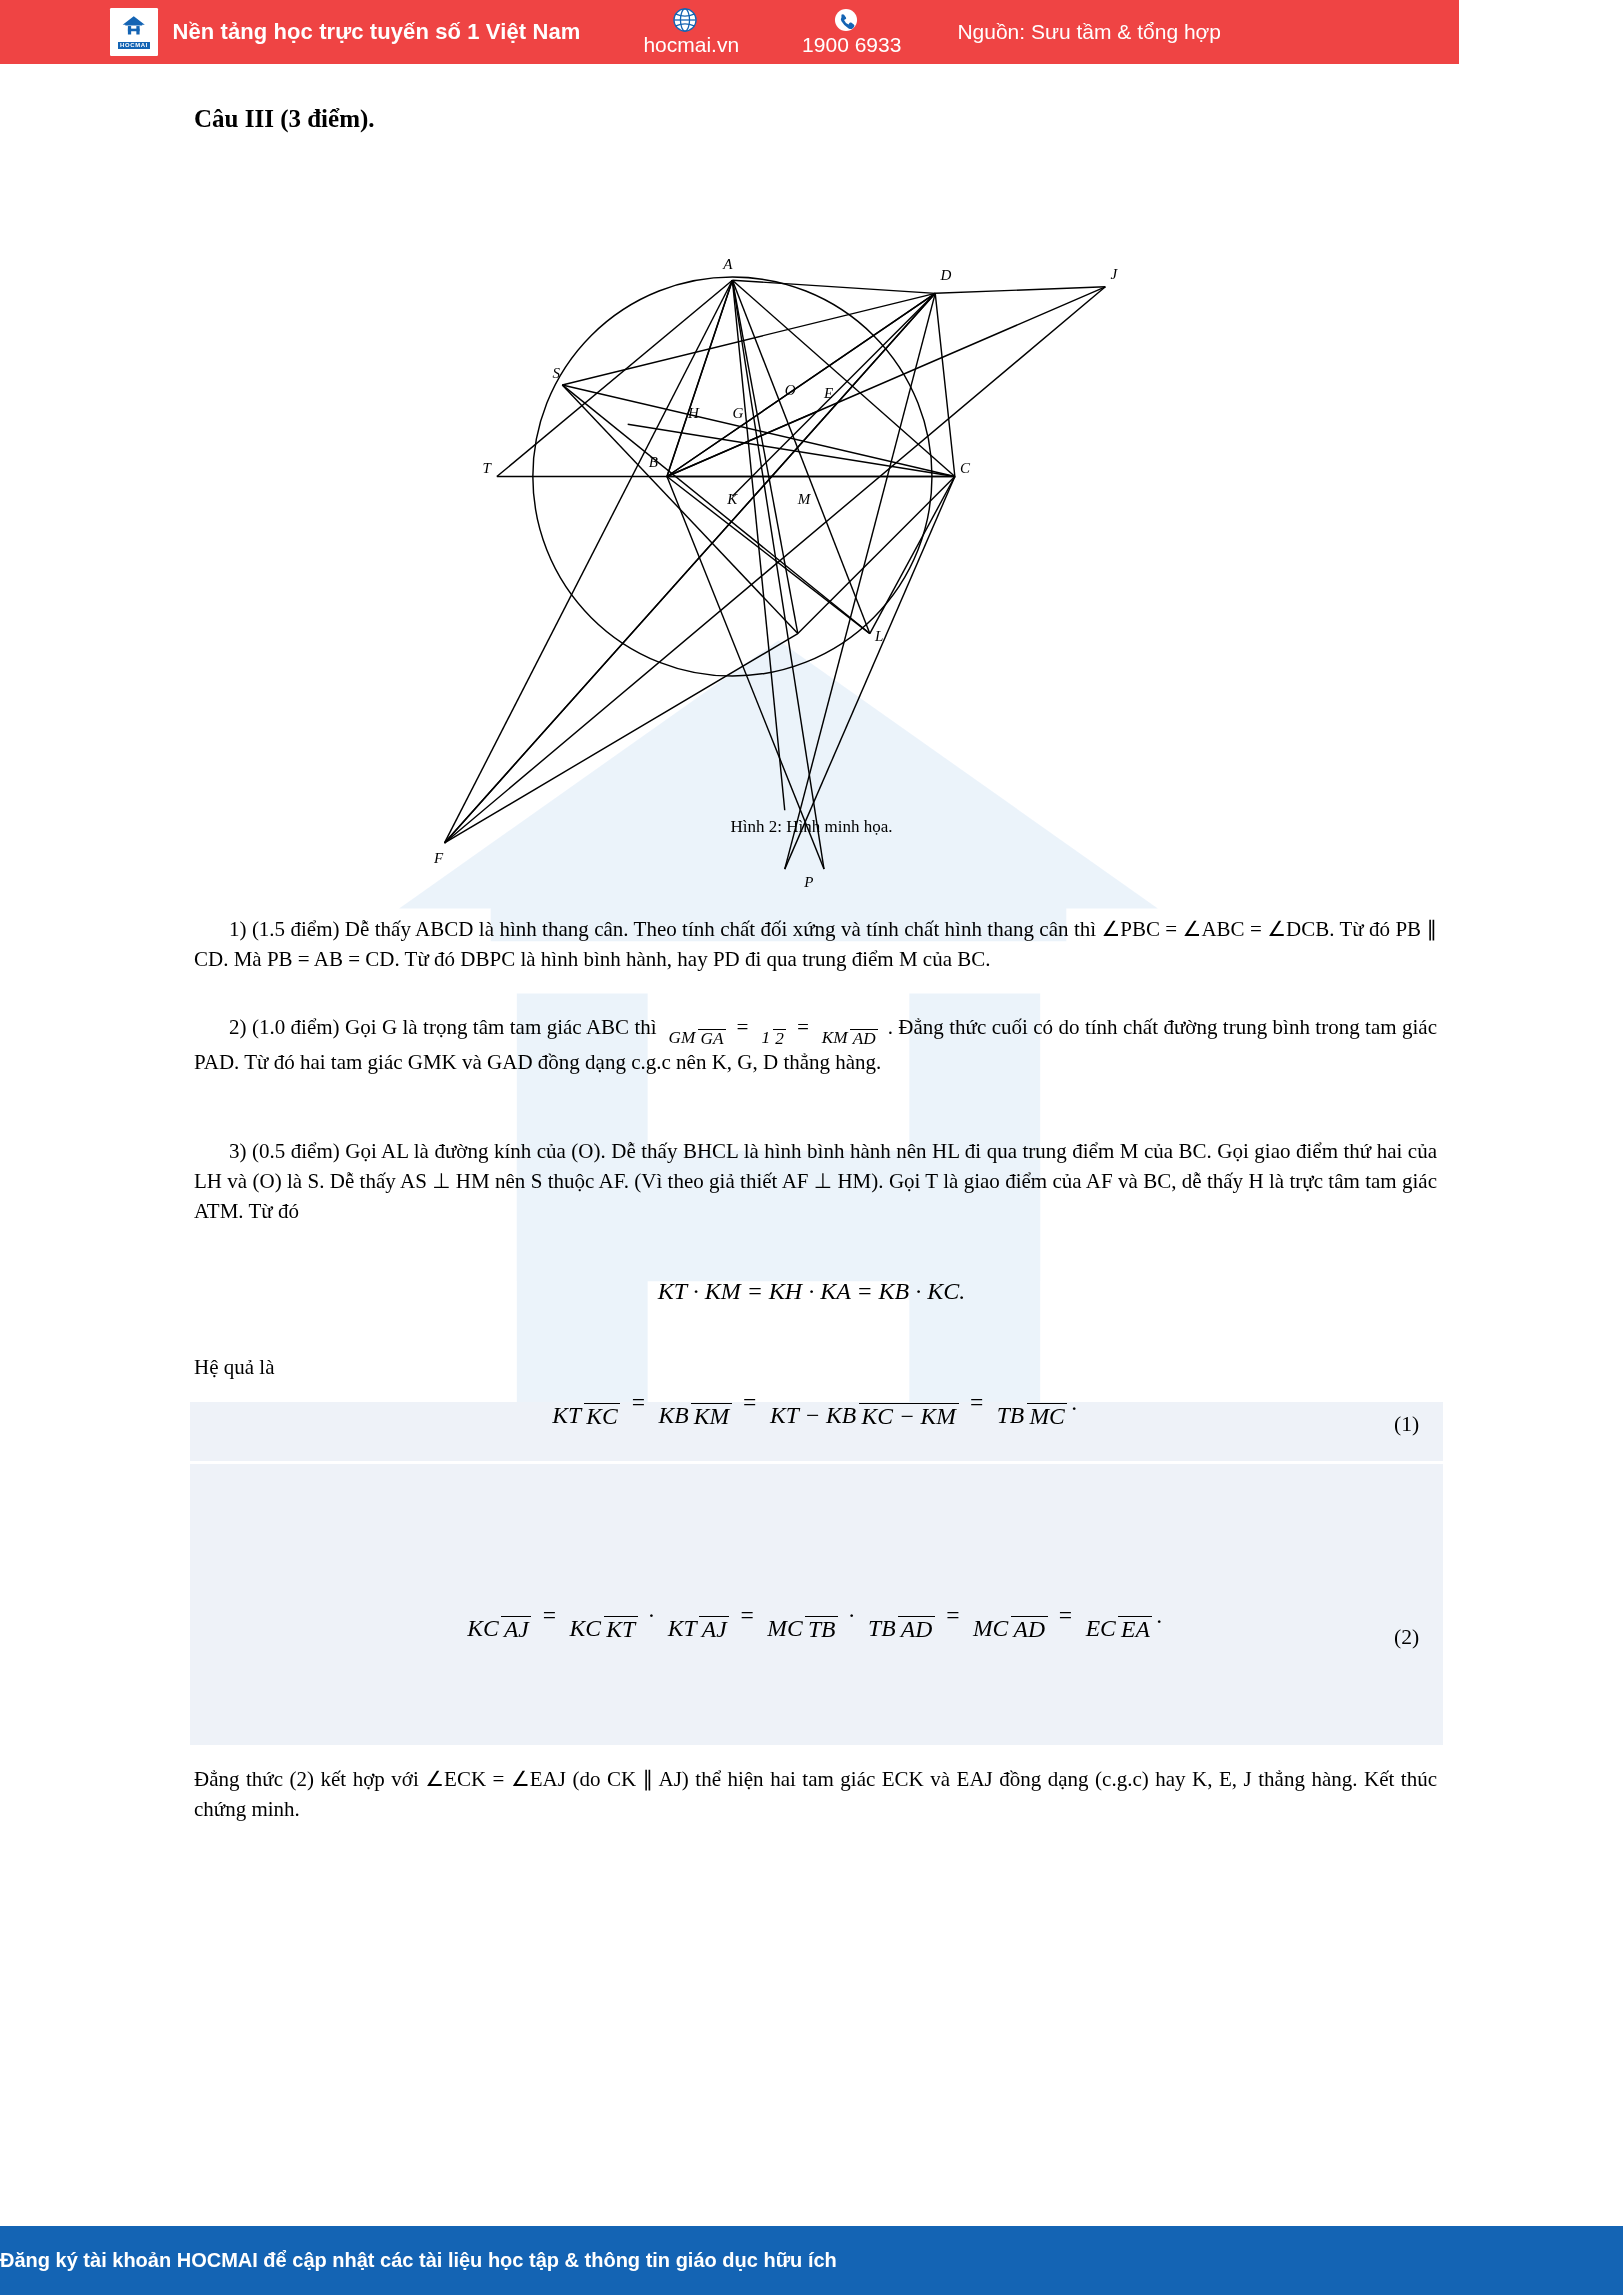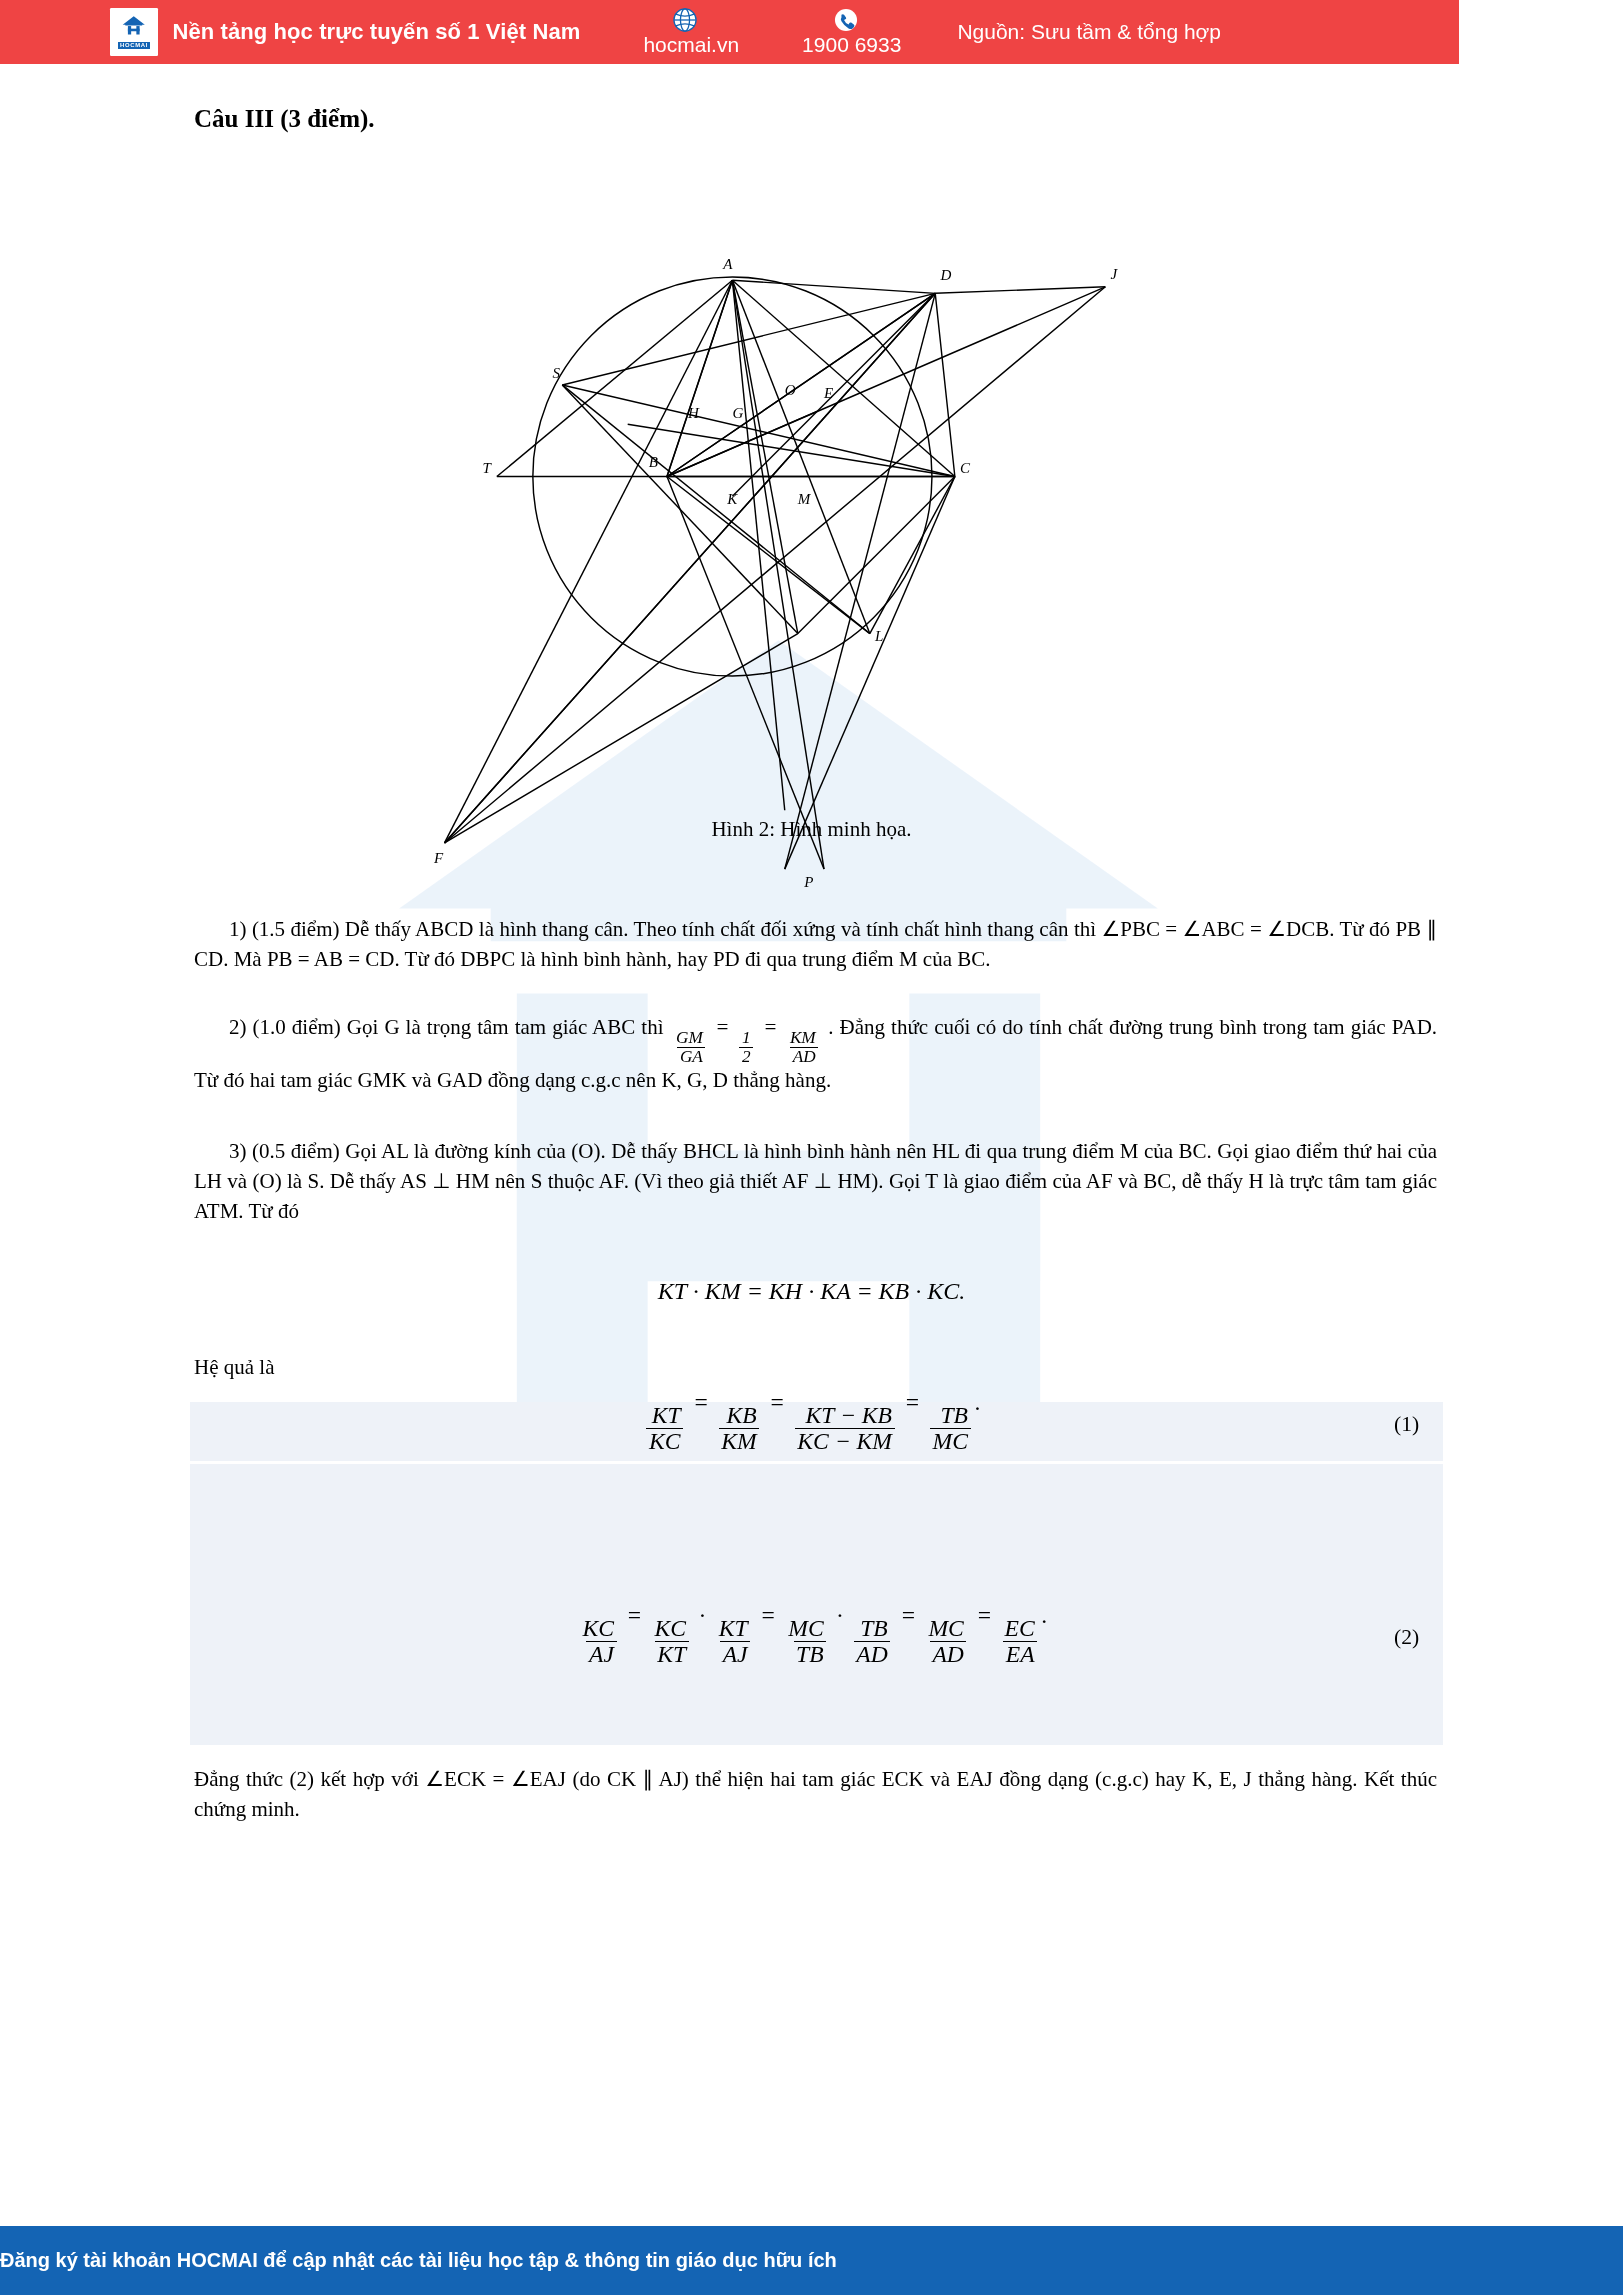--- a/index.html
+++ b/index.html
@@ -137,21 +137,21 @@
     top: 118px;
     width: 916px;
     height: 733px;
   }
   .figure-caption {
     position: absolute;
     left: 0;
     top: 753px;
     width: 1623px;
     text-align: center;
-    font-size: 21px;
+    font-size: 17px;
   }
 
   .body-text {
     position: absolute;
     left: 194px;
     width: 1243px;
     font-size: 21px;
     line-height: 1.42;
     text-align: justify;
   }
@@ -174,22 +174,21 @@
 
   .eqnum {
     position: absolute;
     font-size: 21.6px;
     font-family: "Liberation Serif", serif;
   }
 
   
   .frac {
     display: inline-flex;
-    flex-direction: column;
-    align-items: flex-end;
+    align-items: flex-start;
     vertical-align: -0.55em;
     margin: 0 3.9px;
     font-style: italic;
   }
   .frac .num { padding: 0 2.6px; line-height: 1.05; }
   .frac .den { padding: 0 2.6px; line-height: 1.05; border-top: 1.3px solid #000; }
   .frac.small { font-size: .82em; vertical-align: -0.5em; }
 
   .it { font-style: italic; }
   .mathline { font-size: 25px; }

